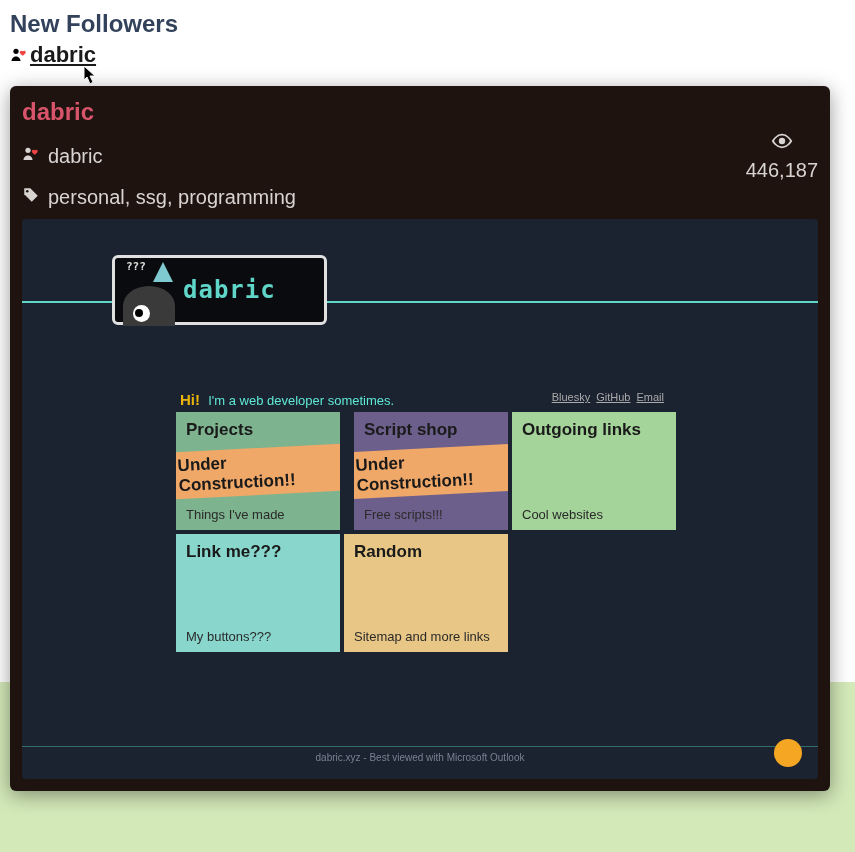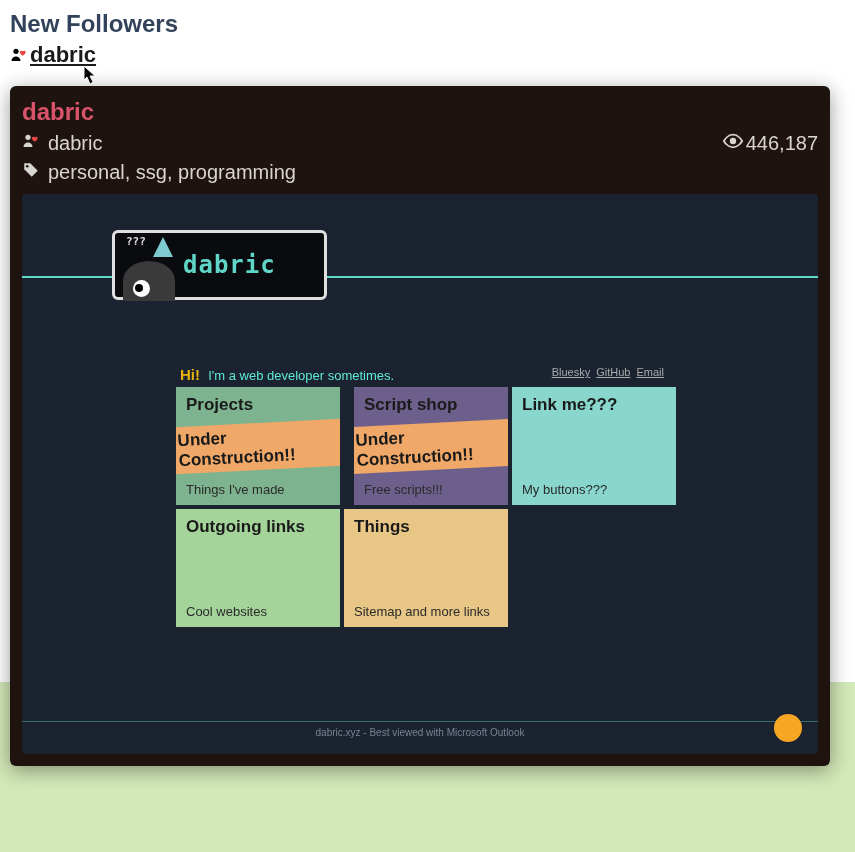--- a/index.html
+++ b/index.html
@@ -310,21 +310,21 @@
     <div class="popup-meta-left">
       <span>
         <svg class="icon" viewBox="0 0 24 24">
             <circle cx="8" cy="7" r="3.5" fill="#d8d4d2"></circle>
             <path d="M2 20c0-3.5 3-6 6-6s6 2.5 6 6" fill="#d8d4d2"></path>
             <path d="M17 7c1.3-1.6 4-0.6 4 1.4 0 1.6-2.3 3.2-4 4.6-1.7-1.4-4-3-4-4.6 0-2 2.7-3 4-1.4z" fill="#e44"></path>
           </svg>
       </span>
       <span>dabric</span>
     </div>
-    <div style="display:flex;align-items:center;gap:2px;">
+    <div style="display:flex;align-items:center;gap:2px;flex-direction:column;">
       <span>
         <svg width="22" height="22" viewBox="0 0 24 24">
             <path d="M12 5C6 5 2 12 2 12s4 7 10 7 10-7 10-7-4-7-10-7z" fill="none" stroke="#d8d4d2" stroke-width="2"></path>
             <circle cx="12" cy="12" r="3.5" fill="#d8d4d2"></circle>
           </svg>
       </span>
       <span>446,187</span>
     </div>
   </div>
   <div class="popup-tags">
@@ -364,30 +364,30 @@
       <div class="card c-green">
         <div class="card-title">Projects</div>
         <div class="uc-banner">Under Construction!!</div>
         <div class="card-sub">Things I've made</div>
       </div>
       <div class="card c-purp">
         <div class="card-title">Script shop</div>
         <div class="uc-banner">Under Construction!!</div>
         <div class="card-sub">Free scripts!!!</div>
       </div>
+      <div class="card c-lime">
+        <div class="card-title">Outgoing links</div>
+        <div class="card-sub">Cool websites</div>
+      </div>
       <div class="card c-teal">
         <div class="card-title">Link me???</div>
         <div class="card-sub">My buttons???</div>
       </div>
-      <div class="card c-lime">
-        <div class="card-title">Outgoing links</div>
-        <div class="card-sub">Cool websites</div>
-      </div>
       <div class="card c-tan">
-        <div class="card-title">Things</div>
+        <div class="card-title">Random</div>
         <div class="card-sub">Sitemap and more links</div>
       </div>
     </div>
 
     <div class="preview-footer-line"></div>
     <div class="preview-footer">dabric.xyz - Best viewed with Microsoft Outlook</div>
     <div class="orange-dot"></div>
   </div>
 </div>
 

